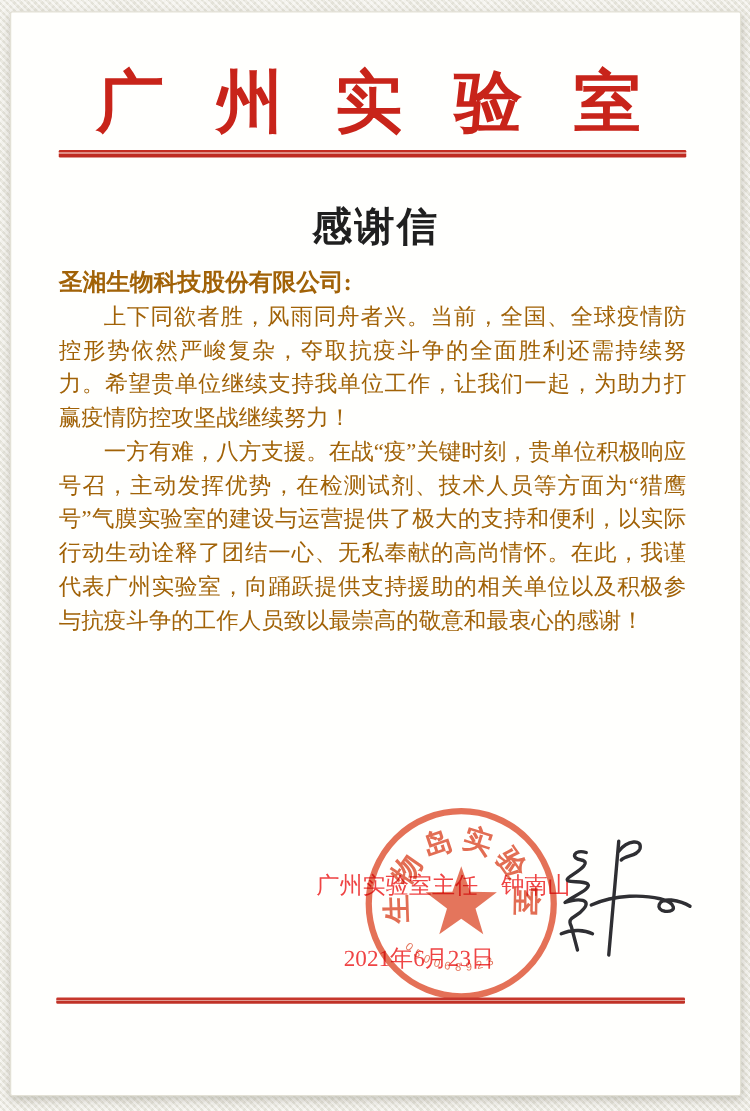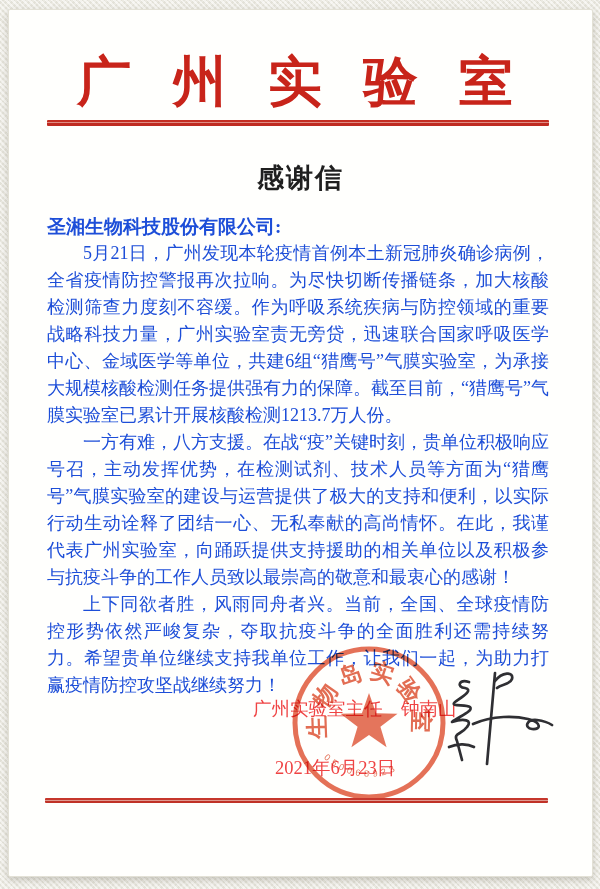--- a/index.html
+++ b/index.html
@@ -23,26 +23,26 @@
     color:#c8241a;font-weight:bold;font-size:54px;line-height:60px;
     font-family:"Liberation Serif","DejaVu Serif",serif;
   }
   .head-rule{
     position:absolute;left:38px;top:110px;width:502px;height:6px;
     background:linear-gradient(180deg,#c42d22 0 2px,#e08d84 2px 3px,#bf2b21 3px 6px);
     border-radius:1px;
   }
   .doc-title{
     position:absolute;left:0;top:150px;width:100%;text-align:center;
-    font-size:27px;font-weight:bold;color:#1f1f1f;letter-spacing:2px;
+    font-size:32px;font-weight:bold;color:#1f1f1f;letter-spacing:2px;
   }
   
   .content{
     position:absolute;left:38px;top:203px;width:502px;
-    color:#1d4ed8;font-size:18px;line-height:27px;text-align:justify;
+    color:#a16207;font-size:18px;line-height:27px;text-align:justify;
   }
   .salutation{font-weight:bold;font-size:19px;margin:0 0 0 0;}
   .content p{margin:0;text-indent:2em;}
   
   .sign-block{
     position:absolute;left:244px;top:686px;color:#ef4444;
     font-size:18.5px;line-height:27px;white-space:nowrap;
   }
   .sign-block .date-line{padding-left:22px;margin-top:32px;}
   
@@ -72,23 +72,22 @@
     <span>验</span>
     <span>室</span>
   </div>
 
   <div class="head-rule"></div>
 
   <div class="doc-title">感谢信</div>
 
   <div class="content">
     <div class="salutation">圣湘生物科技股份有限公司:</div>
-    <p>5月21日，广州发现本轮疫情首例本土新冠肺炎确诊病例，全省疫情防控警报再次拉响。为尽快切断传播链条，加大核酸检测筛查力度刻不容缓。作为呼吸系统疾病与防控领域的重要战略科技力量，广州实验室责无旁贷，迅速联合国家呼吸医学中心、金域医学等单位，共建6组“猎鹰号”气膜实验室，为承接大规模核酸检测任务提供强有力的保障。截至目前，“猎鹰号”气膜实验室已累计开展核酸检测1213.7万人份。</p>
+    <p>上下同欲者胜，风雨同舟者兴。当前，全国、全球疫情防控形势依然严峻复杂，夺取抗疫斗争的全面胜利还需持续努力。希望贵单位继续支持我单位工作，让我们一起，为助力打赢疫情防控攻坚战继续努力！</p>
     <p>一方有难，八方支援。在战“疫”关键时刻，贵单位积极响应号召，主动发挥优势，在检测试剂、技术人员等方面为“猎鹰号”气膜实验室的建设与运营提供了极大的支持和便利，以实际行动生动诠释了团结一心、无私奉献的高尚情怀。在此，我谨代表广州实验室，向踊跃提供支持援助的相关单位以及积极参与抗疫斗争的工作人员致以最崇高的敬意和最衷心的感谢！</p>
-    <p>上下同欲者胜，风雨同舟者兴。当前，全国、全球疫情防控形势依然严峻复杂，夺取抗疫斗争的全面胜利还需持续努力。希望贵单位继续支持我单位工作，让我们一起，为助力打赢疫情防控攻坚战继续努力！</p>
   </div>
 
   <div class="sign-block">
     <div>广州实验室主任　钟南山</div>
     <div class="date-line">2021年6月23日</div>
   </div>
 
   <svg class="seal" viewBox="0 0 160 162">
     <defs>
       <path id="sealTopArc" d="M 38.7 96 A 44 44 0 1 1 121.3 96"></path>

